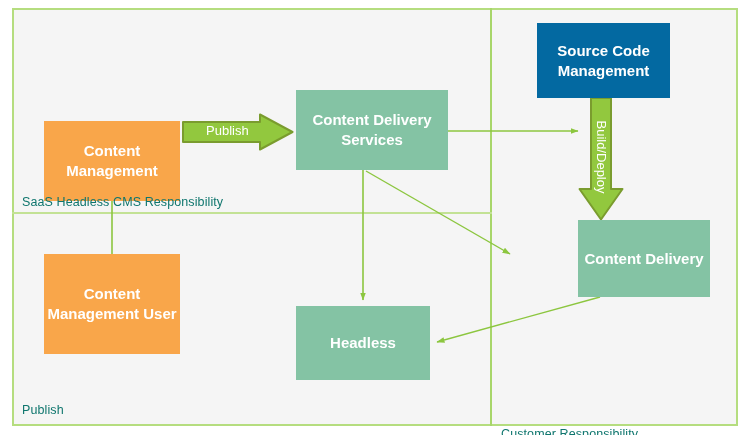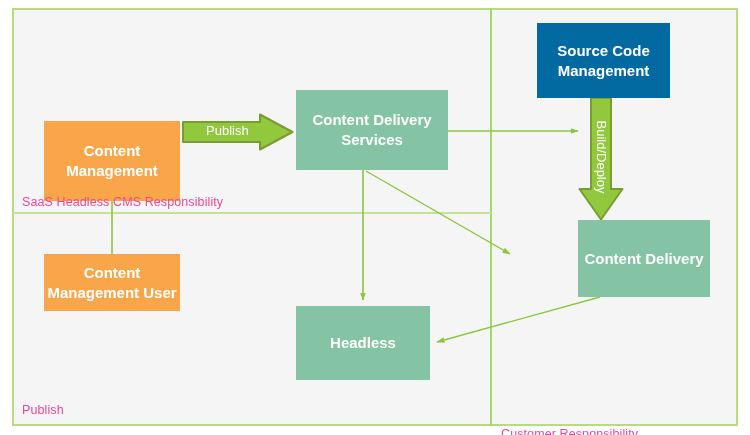--- a/index.html
+++ b/index.html
@@ -38,21 +38,21 @@
     position: absolute;
     left: 12px;
     top: 212px;
     width: 480px;
     height: 2px;
     background: #c3e295;
   }
   .lane-label {
     position: absolute;
     font-size: 12.5px;
-    color: #ec4899;
+    color: #0f766e;
     white-space: nowrap;
     letter-spacing: 0.1px;
     text-align: right;
   }
   #label-saas { left: 22px; top: 195px; }
   #label-internet { left: 22px; top: 403px; }
   #label-customer { left: 501px; top: 403px; margin-top: 24px; }
 
   
   .node {
@@ -69,21 +69,21 @@
     padding: 2px;
   }
   .node.orange { background: #f9a64a; }
   .node.green  { background: #84c3a4; }
   .node.blue   { background: #0369a1; }
   .node.purple { background: #b050cf; }
 
   #node-content-management      { left: 44px;  top: 90px;  width: 136px; height: 80px; margin-top: 31px; }
   #node-content-delivery-svc    { left: 296px; top: 90px;  width: 152px; height: 80px; }
   #node-source-code-management  { left: 537px; top: 23px;  width: 133px; height: 75px; }
-  #node-content-management-user { left: 44px;  top: 254px; width: 136px; height: 57px; }
+  #node-content-management-user { left: 44px;  top: 254px; width: 136px; height: 100px; }
   #node-visitor                 { left: 296px; top: 306px; width: 134px; height: 74px; }
   #node-app                     { left: 516px; top: 220px; width: 62px;  height: 77px; font-size: 15px; }
   #node-content-delivery        { left: 578px; top: 220px; width: 132px; height: 77px; }
 
   
   #arrow-publish {
     position: absolute;
     left: 182px;
     top: 113px;
     width: 112px;

